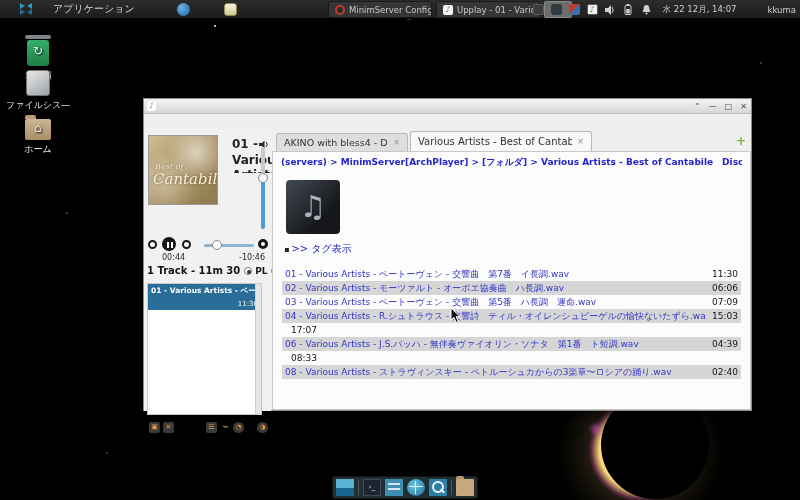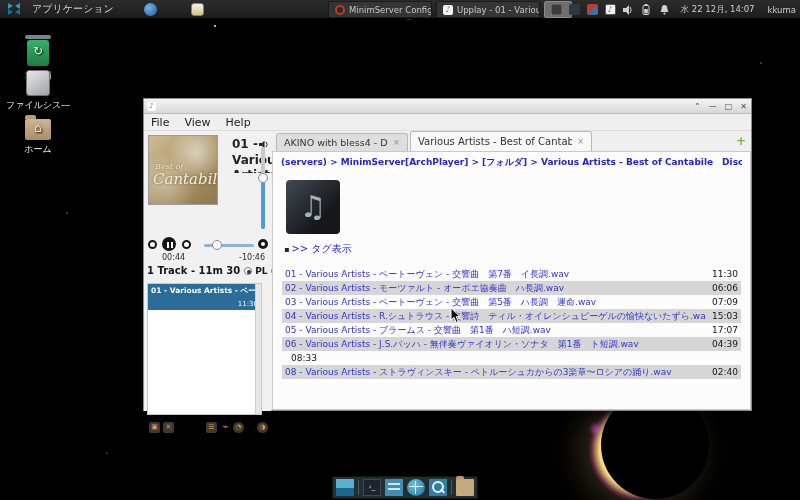--- a/index.html
+++ b/index.html
@@ -13,40 +13,40 @@
     background:radial-gradient(circle, #fff8e0 0%, #ffe9a0 35%, #ffd978 55%, rgba(220,110,150,.4) 66%, transparent 74%);
     box-shadow:0 0 30px 10px rgba(255,210,130,.18); }
   .eclipse-shadow { position:absolute; left:601px; top:391px; width:108px; height:108px; border-radius:50%; background:#000; }
   .eclipse-fringe { position:absolute; left:591px; top:424px; width:10px; height:10px; border-radius:50%;
     background:rgba(210,90,190,.55); filter:blur(2px); }
 
   
   #panel { position:absolute; left:0; top:0; width:800px; height:19px; z-index:30;
     background:linear-gradient(#2c2c2c,#1d1d1d); border-bottom:1px solid #000;
     display:flex; align-items:center; color:#d6d6d6; font-size:10px; }
-  .apps-menu { display:flex; align-items:center; gap:12px; padding:0 8px; height:100%; cursor:default; }
+  .apps-menu { display:flex; align-items:center; gap:21px; padding:0 20px; height:100%; cursor:default; }
   .pin { width:12px; height:12px; }
   .launcher { width:13px; height:13px; border-radius:3px; margin-left:14px; }
   .l-blue { background:radial-gradient(circle at 35% 35%, #6cb6e8, #1f5f9e); border-radius:50%; margin-left:22px; }
   .l-doc { background:linear-gradient(#f5f2df,#cfc98f); border:1px solid #8e884f; margin-left:34px; }
   .taskbtns { position:absolute; left:328px; top:1px; display:flex; gap:4px; }
   .tbtn { display:flex; align-items:center; gap:4px; height:17px; padding:0 6px; background:#353535;
     border:1px solid #1a1a1a; border-radius:2px; color:#c9c9c9; font-size:8.5px; max-width:104px; white-space:nowrap; overflow:hidden; }
   .tbtn.active { background:#6e6e6e; border-color:#8a8a8a; }
   .ticon { width:10px; height:10px; flex:none; }
   .minim-ic { border-radius:50%; border:2px solid #c23a2b; background:#2a2a2a; }
   .upplay-ic { background:#f4f4f4; border-radius:2px; color:#4a8f2f; font-size:8px; line-height:10px; text-align:center; }
   .tray { position:absolute; right:4px; top:0; height:19px; display:flex; align-items:center; gap:7px; }
   .tray .ic { width:11px; height:11px; display:inline-flex; align-items:center; justify-content:center; font-size:9px; color:#cfcfcf; }
   .ic-sq { background:#3c3c3c; border:1px solid #5a5a5a; border-radius:2px; }
   .ic-dot { background:#2f3a3f; border-radius:2px; }
   .ic-net { background:linear-gradient(135deg,#c23a2b 50%,#3a6fa8 50%); border-radius:2px; }
   .ic-note { background:#f2f2f2; border-radius:2px; color:#4a8f2f !important; font-size:8px !important; }
   .clock { font-size:8.5px; color:#cfcfcf; margin-left:4px; white-space:nowrap; }
-  .user { font-size:8.5px; color:#cfcfcf; margin-left:6px; white-space:nowrap; }
+  .user { font-size:8.5px; color:#cfcfcf; margin-left:24px; white-space:nowrap; }
 
   
   .dicon { position:absolute; left:6px; width:64px; text-align:center; color:#efefef; font-size:9px;
     text-shadow:1px 1px 2px #000; cursor:default; }
   .dicon .img { margin:0 auto 3px; }
   .trash-img { width:22px; height:26px; background:linear-gradient(#35b06a,#1e7d46); border-radius:3px; position:relative; }
   .trash-img:before { content:""; position:absolute; left:-2px; top:-5px; right:-2px; height:4px; background:#7d8489; border-radius:2px; }
   .trash-img:after { content:"↻"; position:absolute; left:0; right:0; top:4px; color:#eafbee; font-size:12px; }
   .drive-img { width:24px; height:26px; background:linear-gradient(145deg,#e8e8e8,#9da2a6); border-radius:3px; border:1px solid #6d7276; }
   .home-img { width:26px; height:21px; background:linear-gradient(#cdb697,#a98d66); border-radius:2px; position:relative; margin-top:5px !important; }
@@ -240,25 +240,20 @@
 <div id="win">
   <div class="titlebar">
     <span class="title-ic">♪</span>
     <span class="winbtns">
       <span>⌃</span>
       <span>—</span>
       <span>□</span>
       <span>✕</span>
     </span>
   </div>
-  <div class="menubar">
-    <span>File</span>
-    <span>View</span>
-    <span>Help</span>
-  </div>
 
   <div class="player">
     <div class="art">
       <span class="bo">Best of</span>
       <span class="ca">Cantabile</span>
     </div>
     <div class="np">01 - Various Artists</div>
     <span class="spk">
       <svg width="10" height="9" viewBox="0 0 10 9">
           <polygon points="0,3 3,3 5.5,0.5 5.5,8.5 3,6 0,6" fill="#2a2a2a"></polygon>
@@ -337,21 +332,20 @@
         </div>
         <div class="trow">
           <span class="tt">03 - Various Artists - ベートーヴェン - 交響曲　第5番　ハ長調　運命.wav</span>
           <span class="td">07:09</span>
         </div>
         <div class="trow alt">
           <span class="tt">04 - Various Artists - R.シュトラウス - 交響詩　ティル・オイレンシュピーゲルの愉快ないたずら.wav</span>
           <span class="td">15:03</span>
         </div>
         <div class="trow">
-          <span class="tt">05 - Various Artists - ブラームス - 交響曲　第1番　ハ短調.wav</span>
           <span class="td">17:07</span>
         </div>
         <div class="trow alt">
           <span class="tt">06 - Various Artists - J.S.バッハ - 無伴奏ヴァイオリン・ソナタ　第1番　ト短調.wav</span>
           <span class="td">04:39</span>
         </div>
         <div class="trow">
           <span class="td">08:33</span>
         </div>
         <div class="trow alt">

